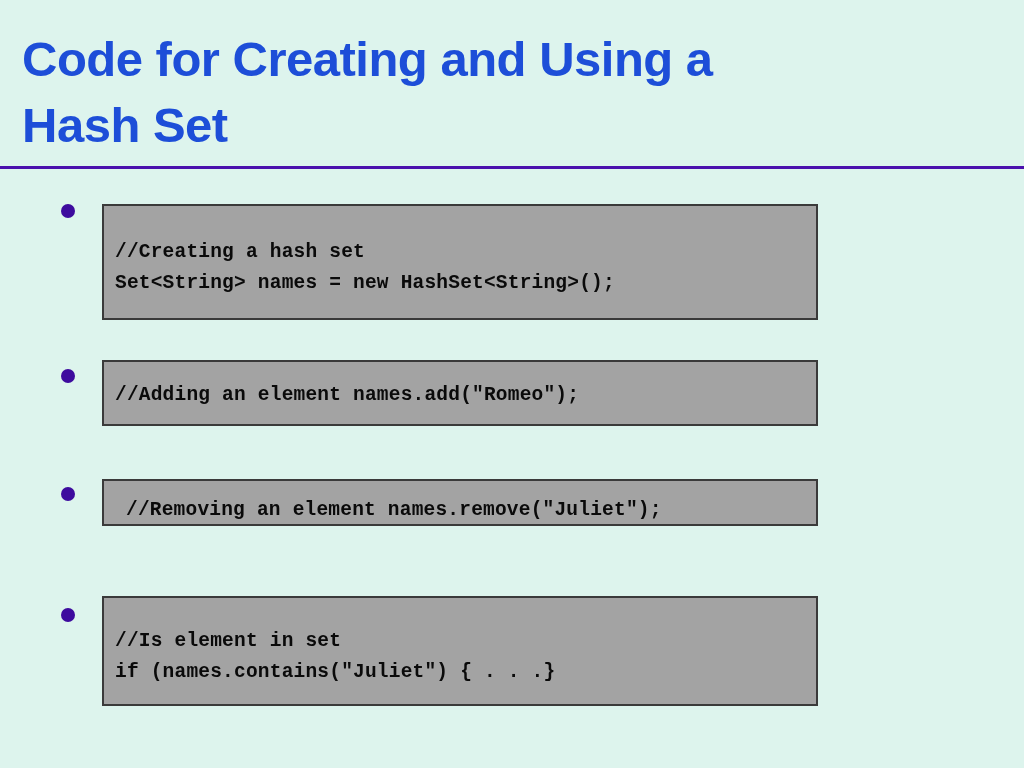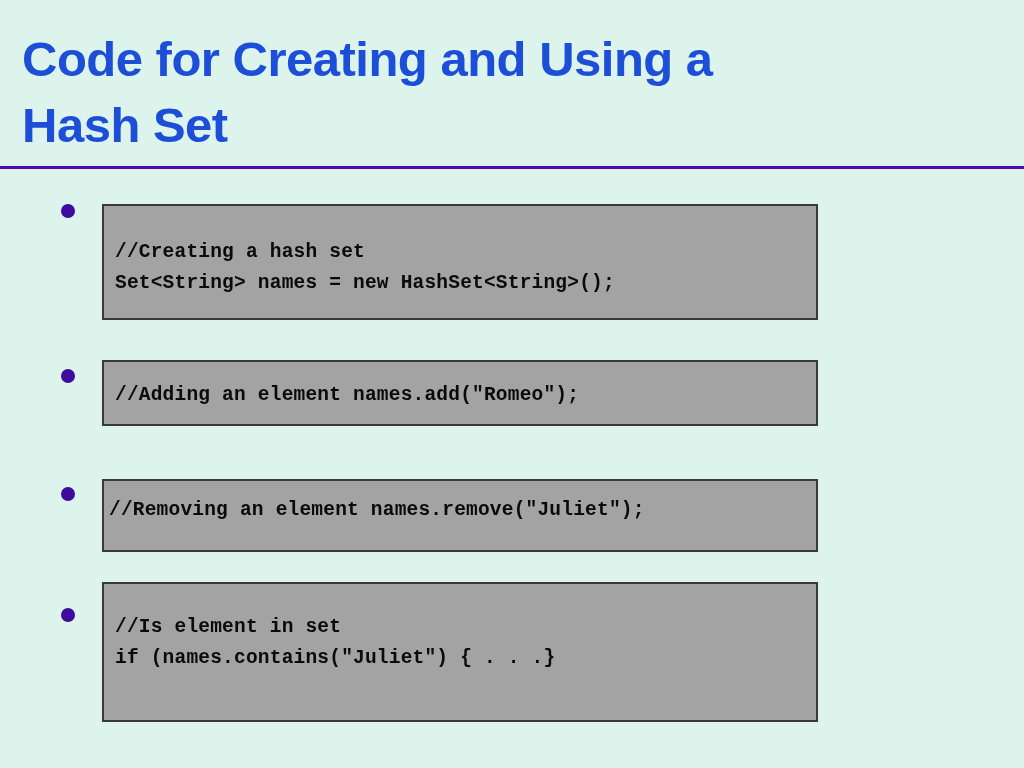--- a/index.html
+++ b/index.html
@@ -88,22 +88,22 @@
     font-size: 19.5px;
     line-height: 31px;
     color: #0a0a0a;
     white-space: pre;
     letter-spacing: 0.2px;
   }
 
   
   #box-1 { top: 26px;  height: 116px; padding: 31px 0 0 11px; }
   #box-2 { top: 182px; height: 66px;  padding: 18px 0 0 11px; }
-  #box-3 { top: 301px; height: 73px;  padding: 14px 0 0 5px; }
-  #box-4 { top: 404px; height: 140px; padding: 28px 0 0 11px; }
+  #box-3 { top: 301px; height: 47px;  padding: 14px 0 0 22px; }
+  #box-4 { top: 418px; height: 110px; padding: 28px 0 0 11px; }
 
   #dot-1 { top: 26px; }
   #dot-2 { top: 191px; }
   #dot-3 { top: 309px; }
   #dot-4 { top: 430px; }
 </style>
 </head>
 <body>
 
 <div class="slide">

